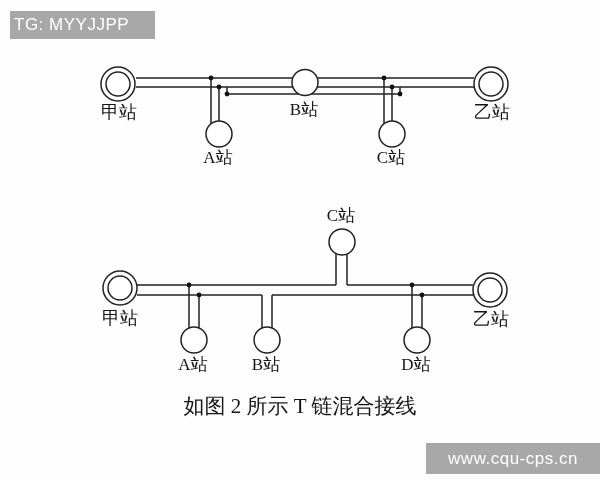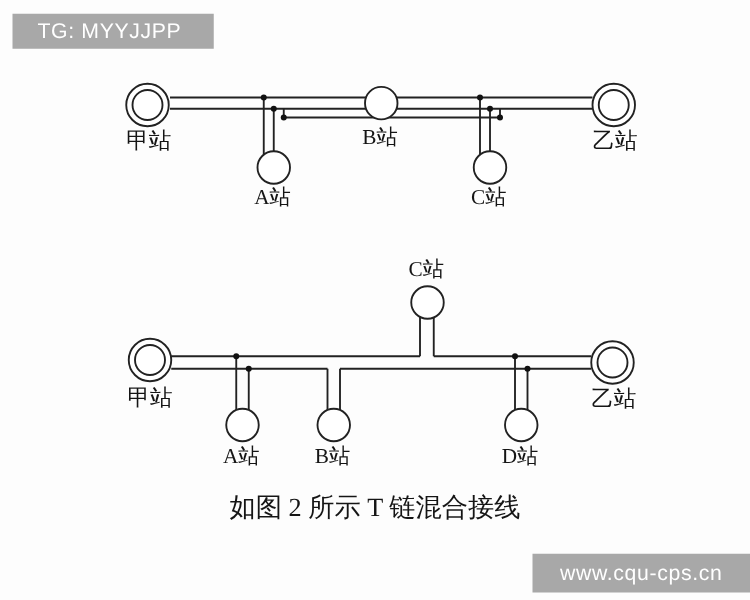--- a/index.html
+++ b/index.html
@@ -5,21 +5,21 @@
   html,body { margin:0; padding:0; }
   body {
     width:600px; height:480px; position:relative;
     background:#fdfdfd; overflow:hidden;
     font-family:"Liberation Sans","DejaVu Sans",sans-serif;
   }
   .watermark {
     position:absolute; background:#a8a8a8; color:#ffffff;
     display:flex; align-items:center; letter-spacing:0.5px;
   }
-  #wm-tl { left:10px; top:11px; width:141px; height:28px; font-size:17px; padding-left:20px; }
+  #wm-tl { left:10px; top:11px; width:141px; height:28px; font-size:17px; padding-left:4px; }
   #wm-br { left:426px; top:443px; width:174px; height:31px; font-size:17px; justify-content:center; }
   #caption {
     position:absolute; left:0; top:392px; width:600px; text-align:center;
     font-family:"Liberation Serif","DejaVu Serif",serif;
     font-size:21px; color:#151515;
   }
   svg { position:absolute; left:0; top:0; }
   .busline { stroke:#222222; stroke-width:1.5; fill:none; stroke-linecap:butt; }
   .circ    { fill:#ffffff; stroke:#222222; stroke-width:1.5; }
   .dot     { fill:#111111; stroke:none; }

